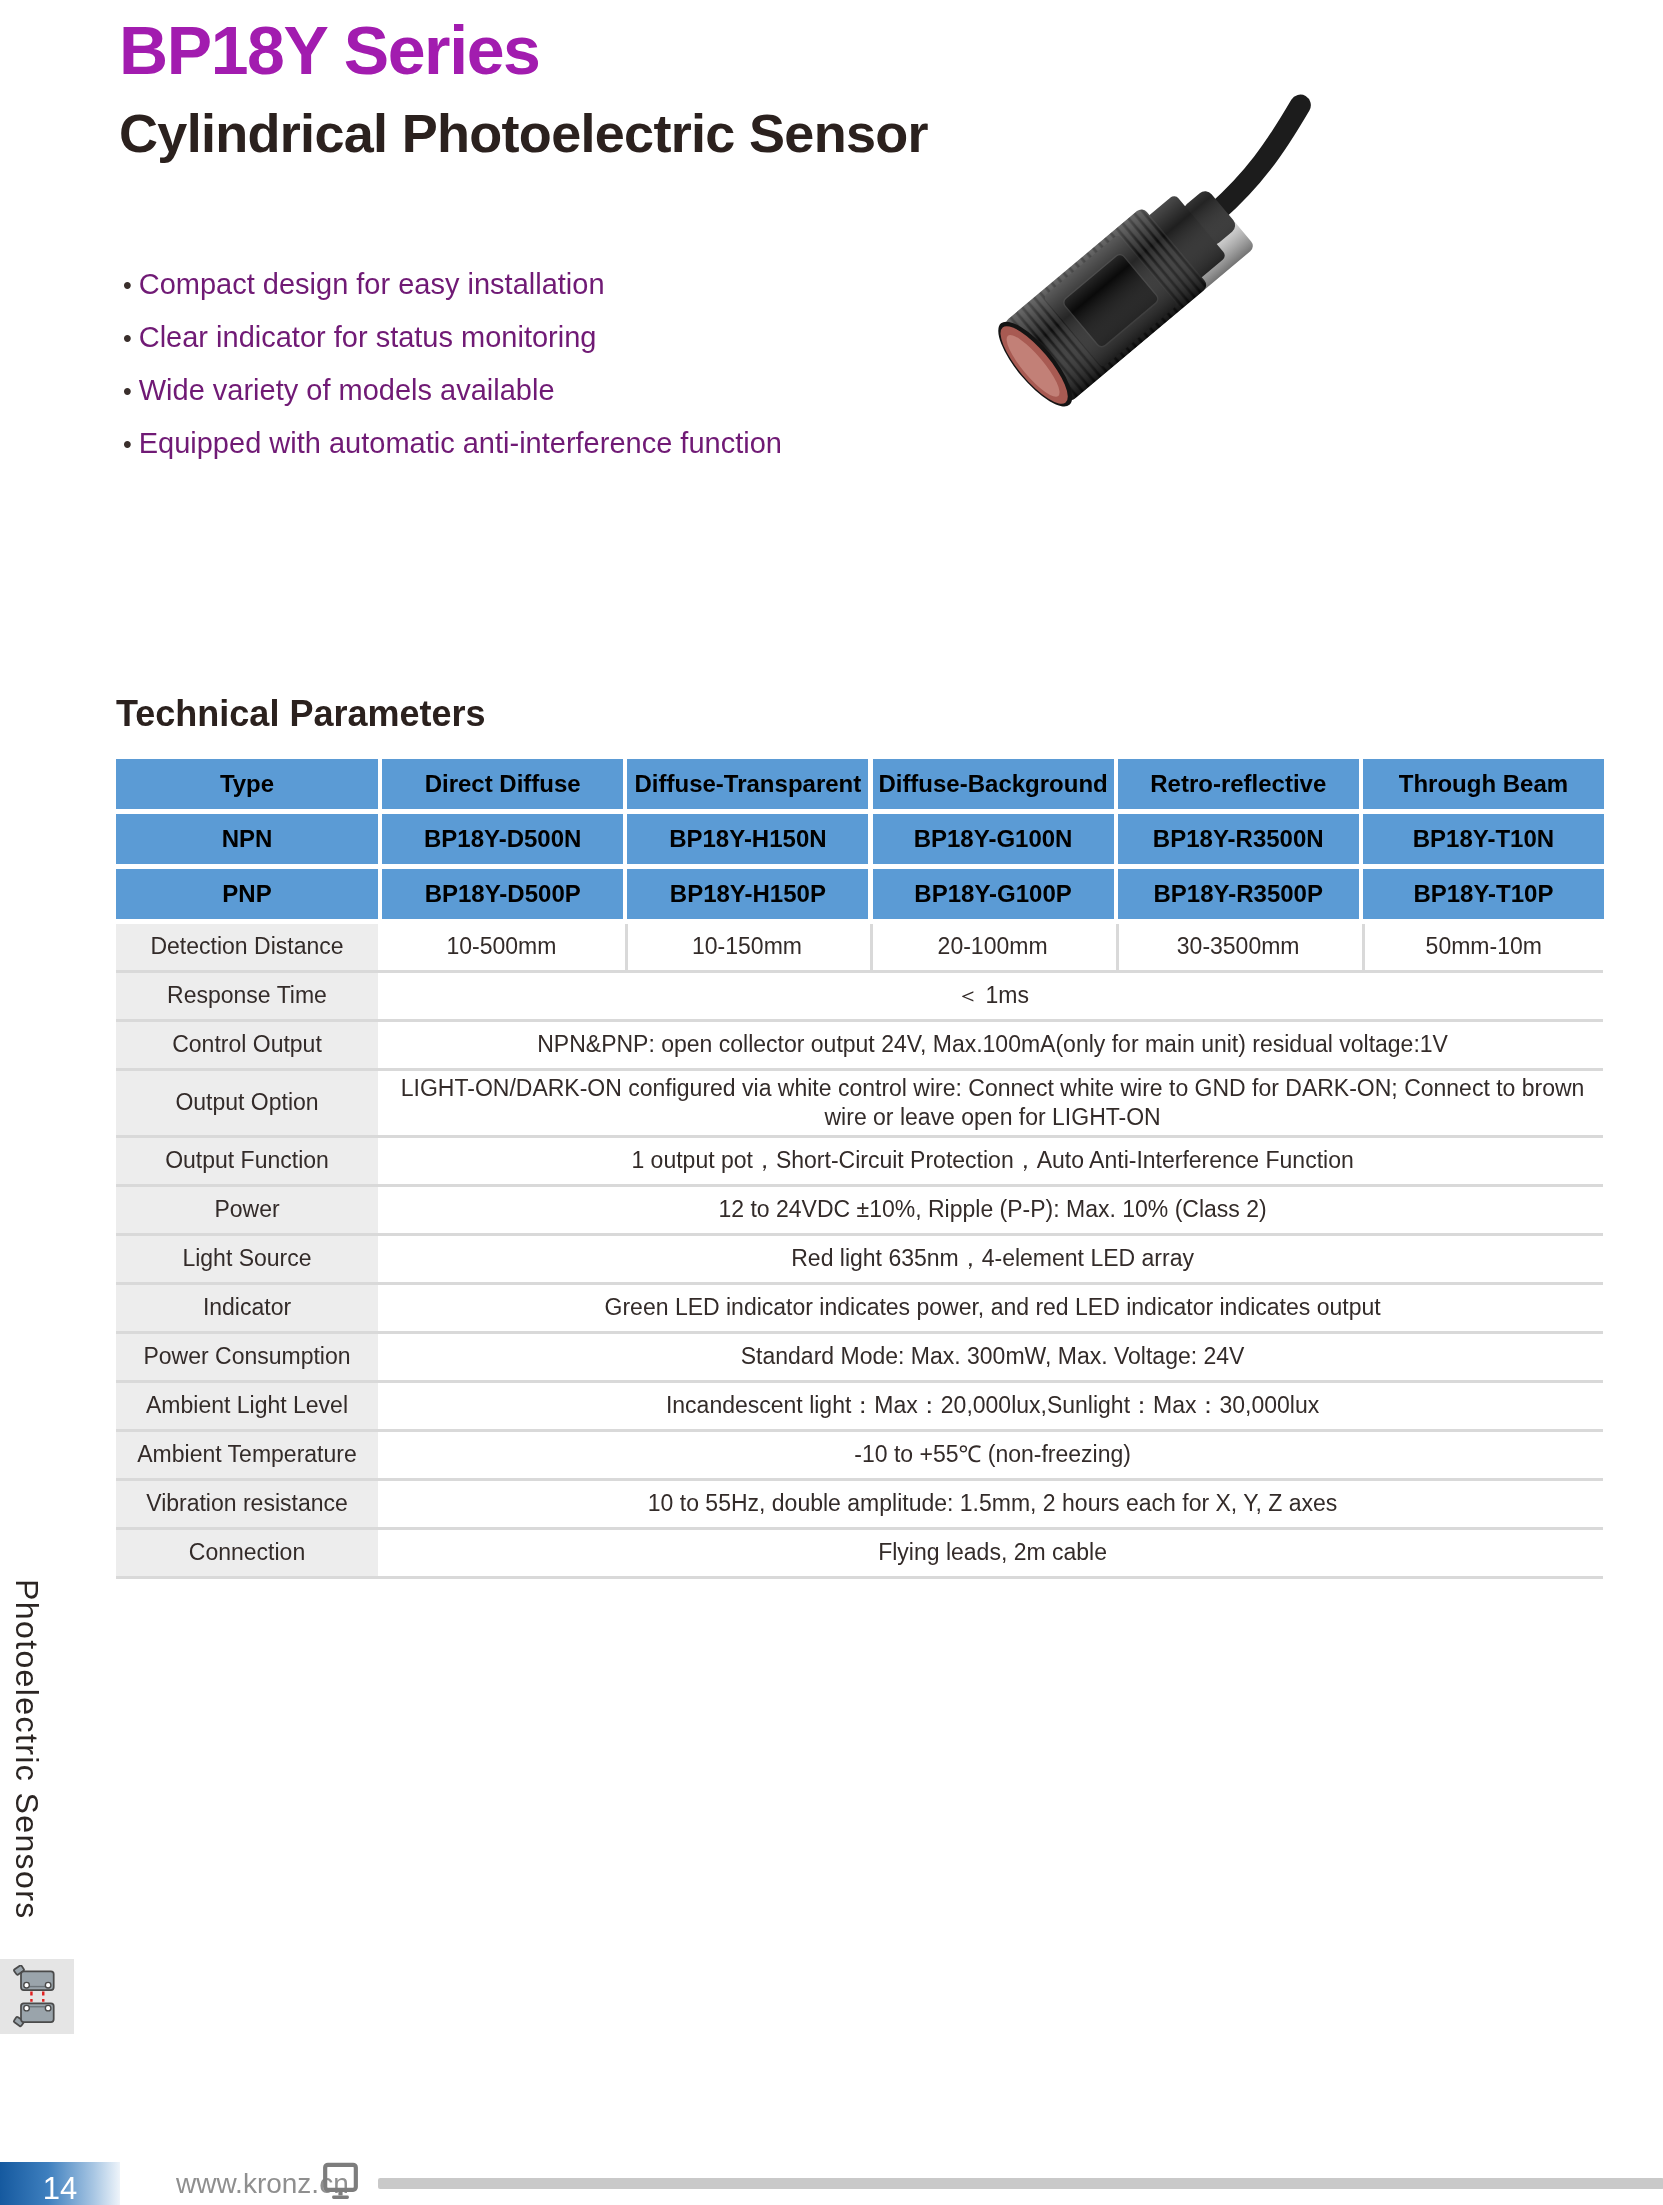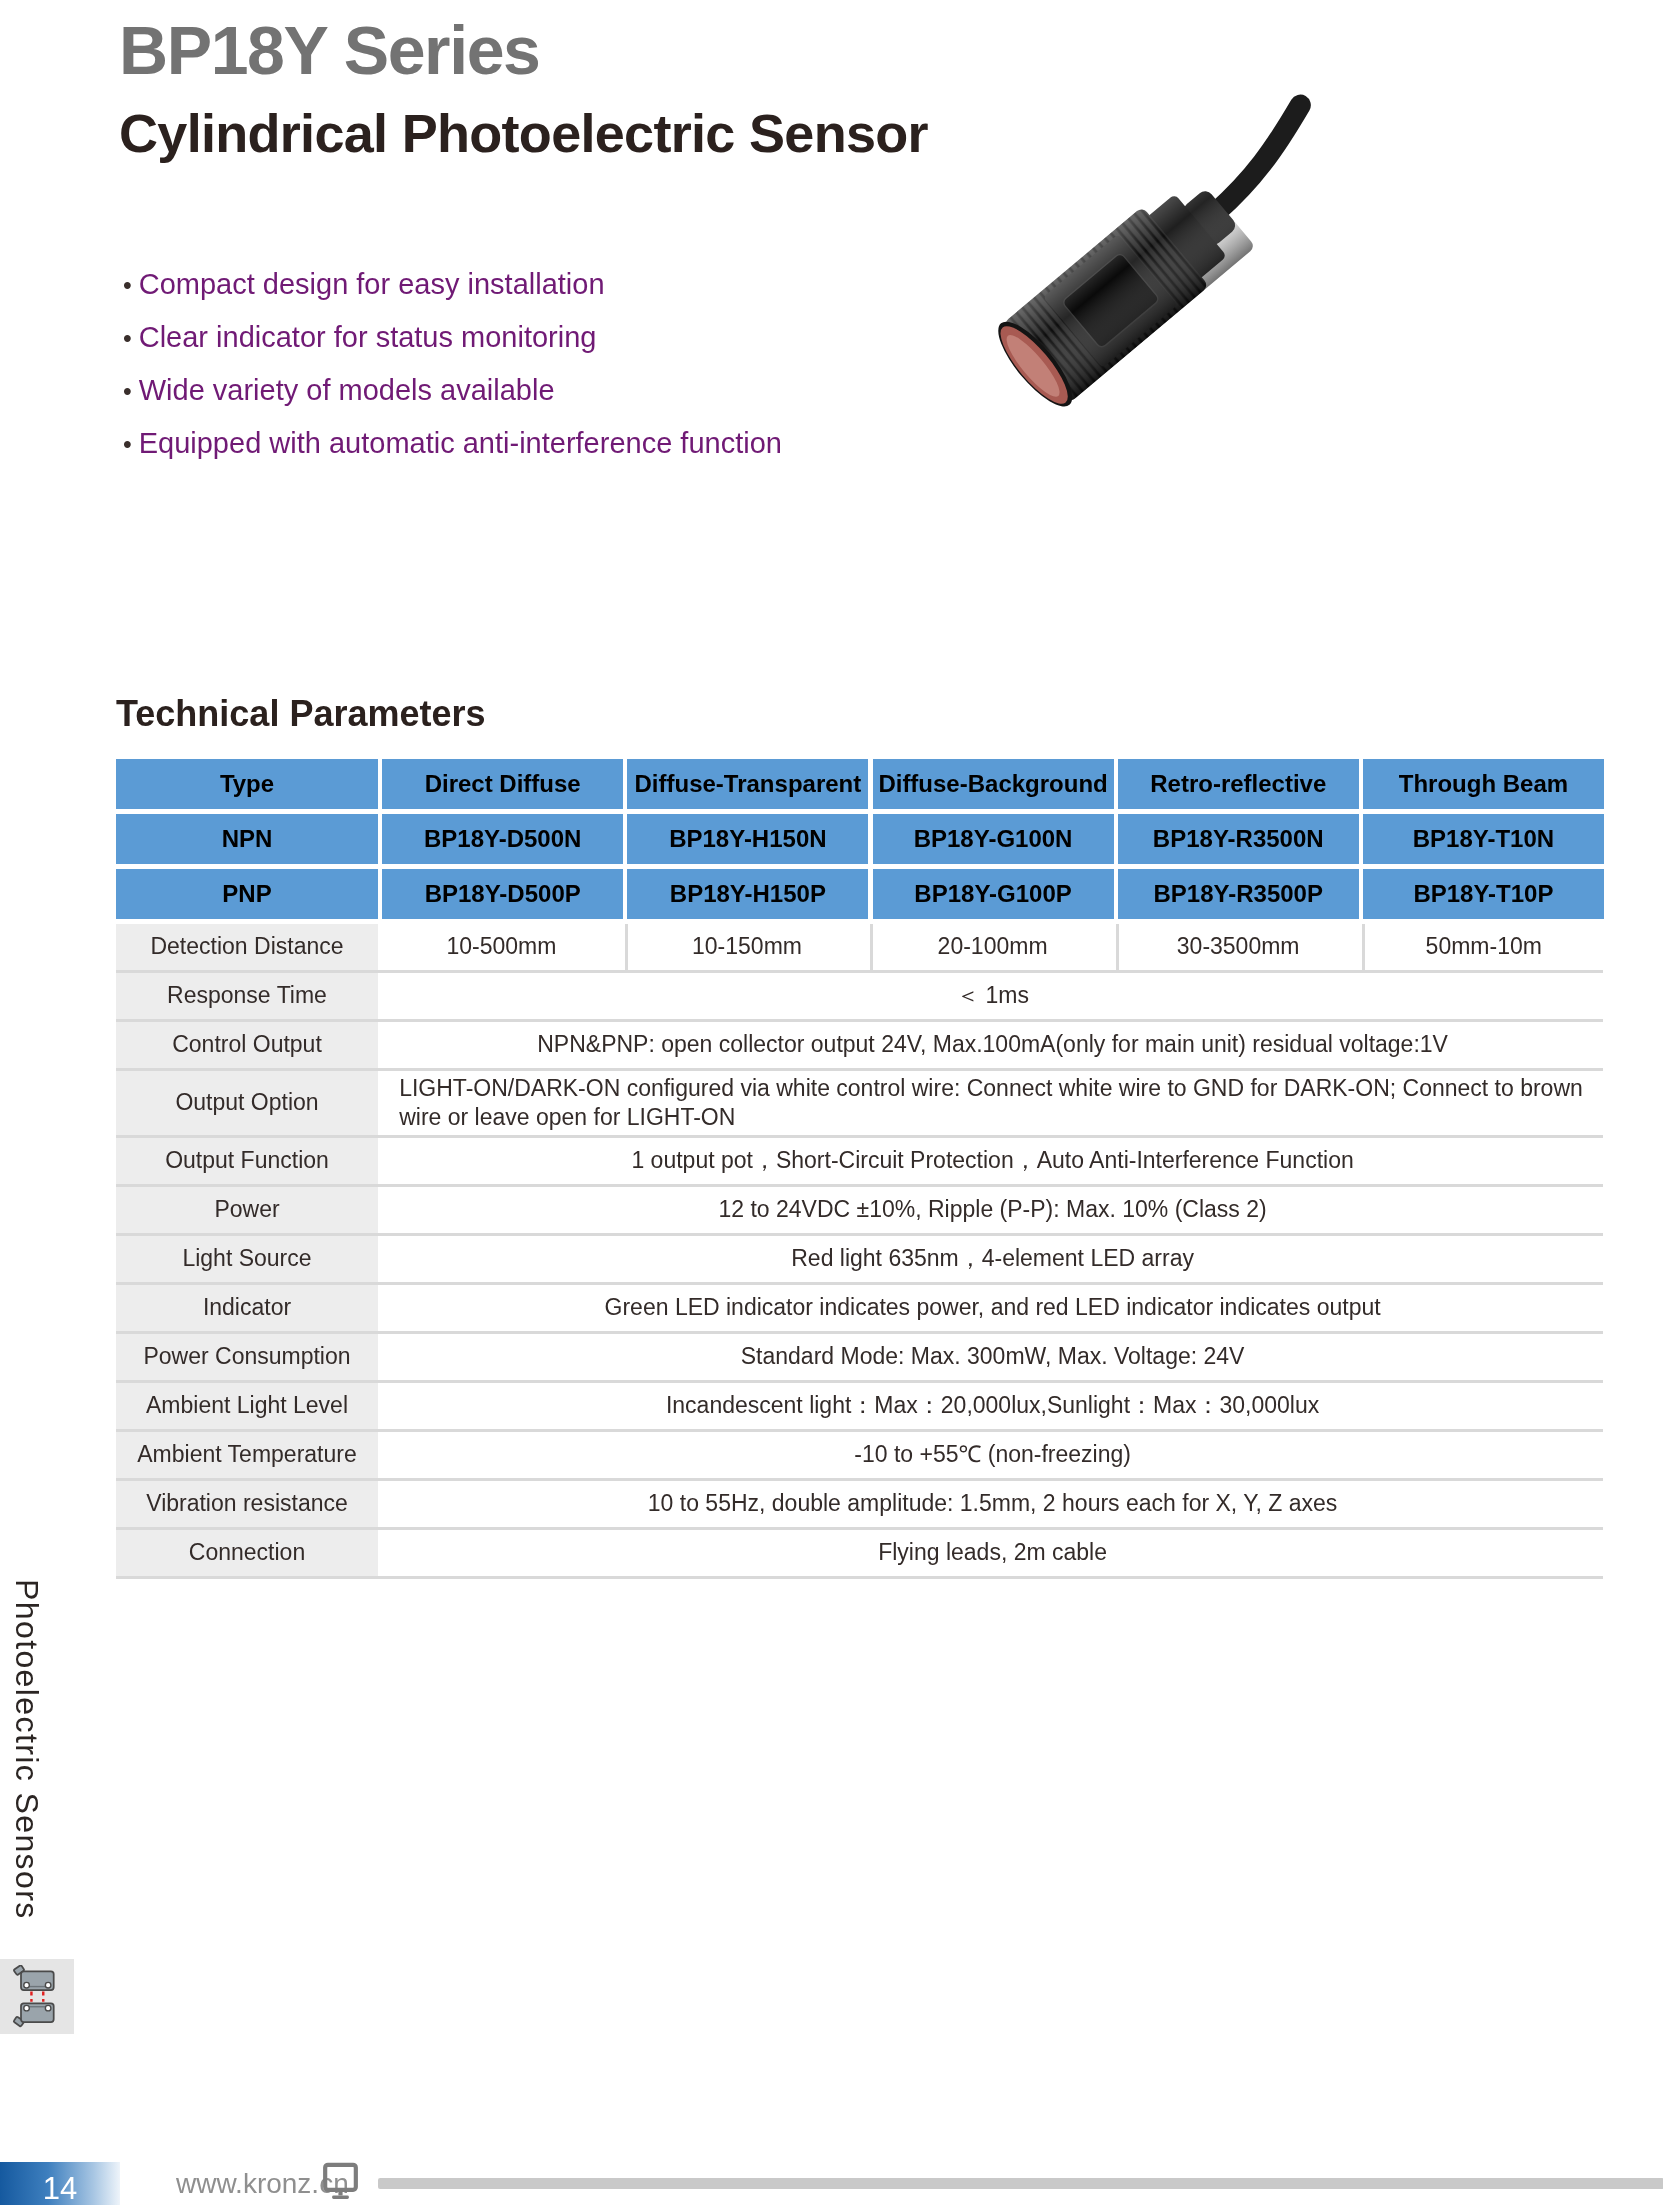--- a/index.html
+++ b/index.html
@@ -3,21 +3,21 @@
 <meta charset="utf-8">
 <style>
   * { margin:0; padding:0; box-sizing:border-box; }
   html,body { background:#ffffff; }
   .page {
     position:relative; width:1664px; height:2205px; background:#ffffff;
     font-family:"Liberation Sans", sans-serif; color:#332b29; overflow:hidden;
   }
   .title {
     position:absolute; left:119px; top:11.2px;
-    font-size:68px; font-weight:bold; color:#737373; letter-spacing:-1.4px;
+    font-size:68px; font-weight:bold; color:#a21caf; letter-spacing:-1.4px;
   }
   .subtitle {
     position:absolute; left:119px; top:102px;
     font-size:54px; font-weight:bold; color:#2b211e; letter-spacing:-0.7px;
   }
   .features { position:absolute; left:123px; top:258px; list-style:none; }
   .features li {
     font-size:29px; color:#701a75; line-height:52px; white-space:nowrap;
   }
   .features li::before { content:"• "; font-size:25px; color:#3a2f2c; }
@@ -37,21 +37,21 @@
   .trow.blue .cell {
     background:#5b9bd5; color:#000000; font-weight:bold; font-size:24px; height:50px;
   }
   .data-rows { margin-top:0; }
   .data-rows .trow { border-bottom:3.5px solid #d9d9d9; }
   .data-rows .c-label { background:#ededed; color:#332b29; height:46px; }
   .det .c-val { flex:1; width:auto; background:#ffffff; height:46px; }
   .det .c-val + .c-val { border-left:3.5px solid #d9d9d9;text-align:right; }
   .c-value {
     flex:1; background:#ffffff; height:46px;
-    display:flex; align-items:center; justify-content:center; 
+    display:flex; align-items:center; justify-content:center; text-align:center;
     padding:0 17px; line-height:1.25;
   }
   .trow.tall .c-label, .trow.tall .c-value { height:64px; }
 
   .side-label {
     position:absolute; left:8.4px; top:1579px;
     writing-mode:vertical-rl; font-size:32px; color:#2b2523; letter-spacing:1.4px;
   }
   .icon-box {
     position:absolute; left:0; top:1959px; width:74px; height:75px;

